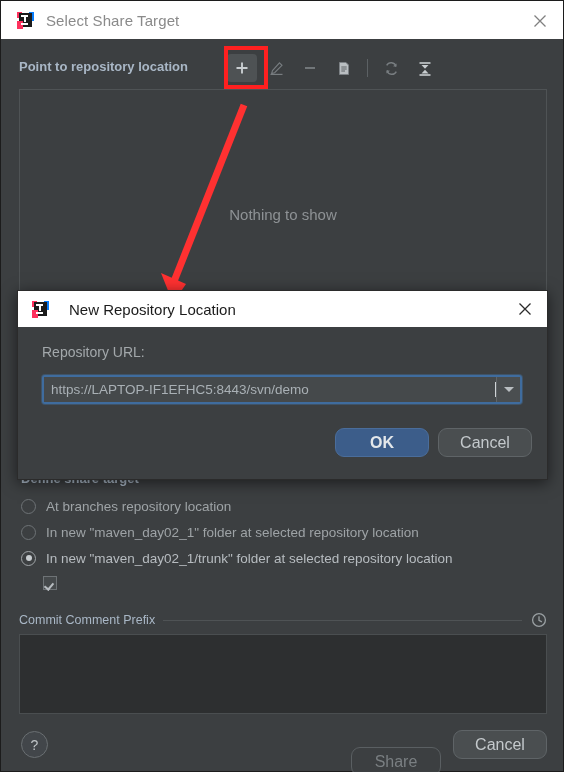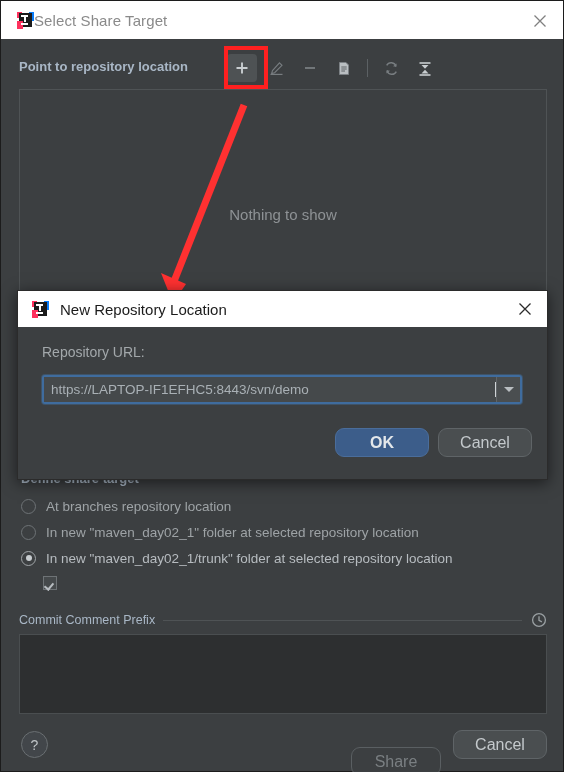--- a/index.html
+++ b/index.html
@@ -21,20 +21,21 @@
     position: absolute; left: 0; top: 0;
     width: 562px; height: 38px;
     background: #ffffff;
     display: flex; align-items: center;
   }
   .tb-icon {
     width: 17px; height: 17px; margin-left: 16px;
     position: relative; flex: 0 0 auto;
   }
   .tb-title {
+    margin-left: 12px;
     font-size: 15px; color: #8a8a8a;
     letter-spacing: .1px;
   }
   .tb-close {
     position: absolute; right: 14px; top: 11px;
     width: 18px; height: 18px; cursor: pointer;
   }
   .tb-close svg { display: block; }
 
   
@@ -200,21 +201,21 @@
     background: #3c3f41;
     box-shadow: 0 3px 14px rgba(0,0,0,.55);
     border: 1px solid #2b2b2b;
   }
   .dlg-tb {
     height: 36px; background: #ffffff;
     display: flex; align-items: center; position: relative;
   }
   .dlg-tb-icon { width: 17px; height: 17px; margin-left: 14px; flex:0 0 auto; }
   .dlg-tb-title {
-    margin-left: 11px; font-size: 15px; color: #1b1b1b;
+    margin-left: 20px; font-size: 15px; color: #1b1b1b;
   }
   .dlg-close {
     position: absolute; right: 13px; top: 9px;
     width: 18px; height: 18px; cursor: pointer;
   }
   .dlg-body { position: relative; height: 153px; }
   .url-label {
     position: absolute; left: 24px; top: 17px;
     font-size: 14px; color: #a3a8ab;
   }

